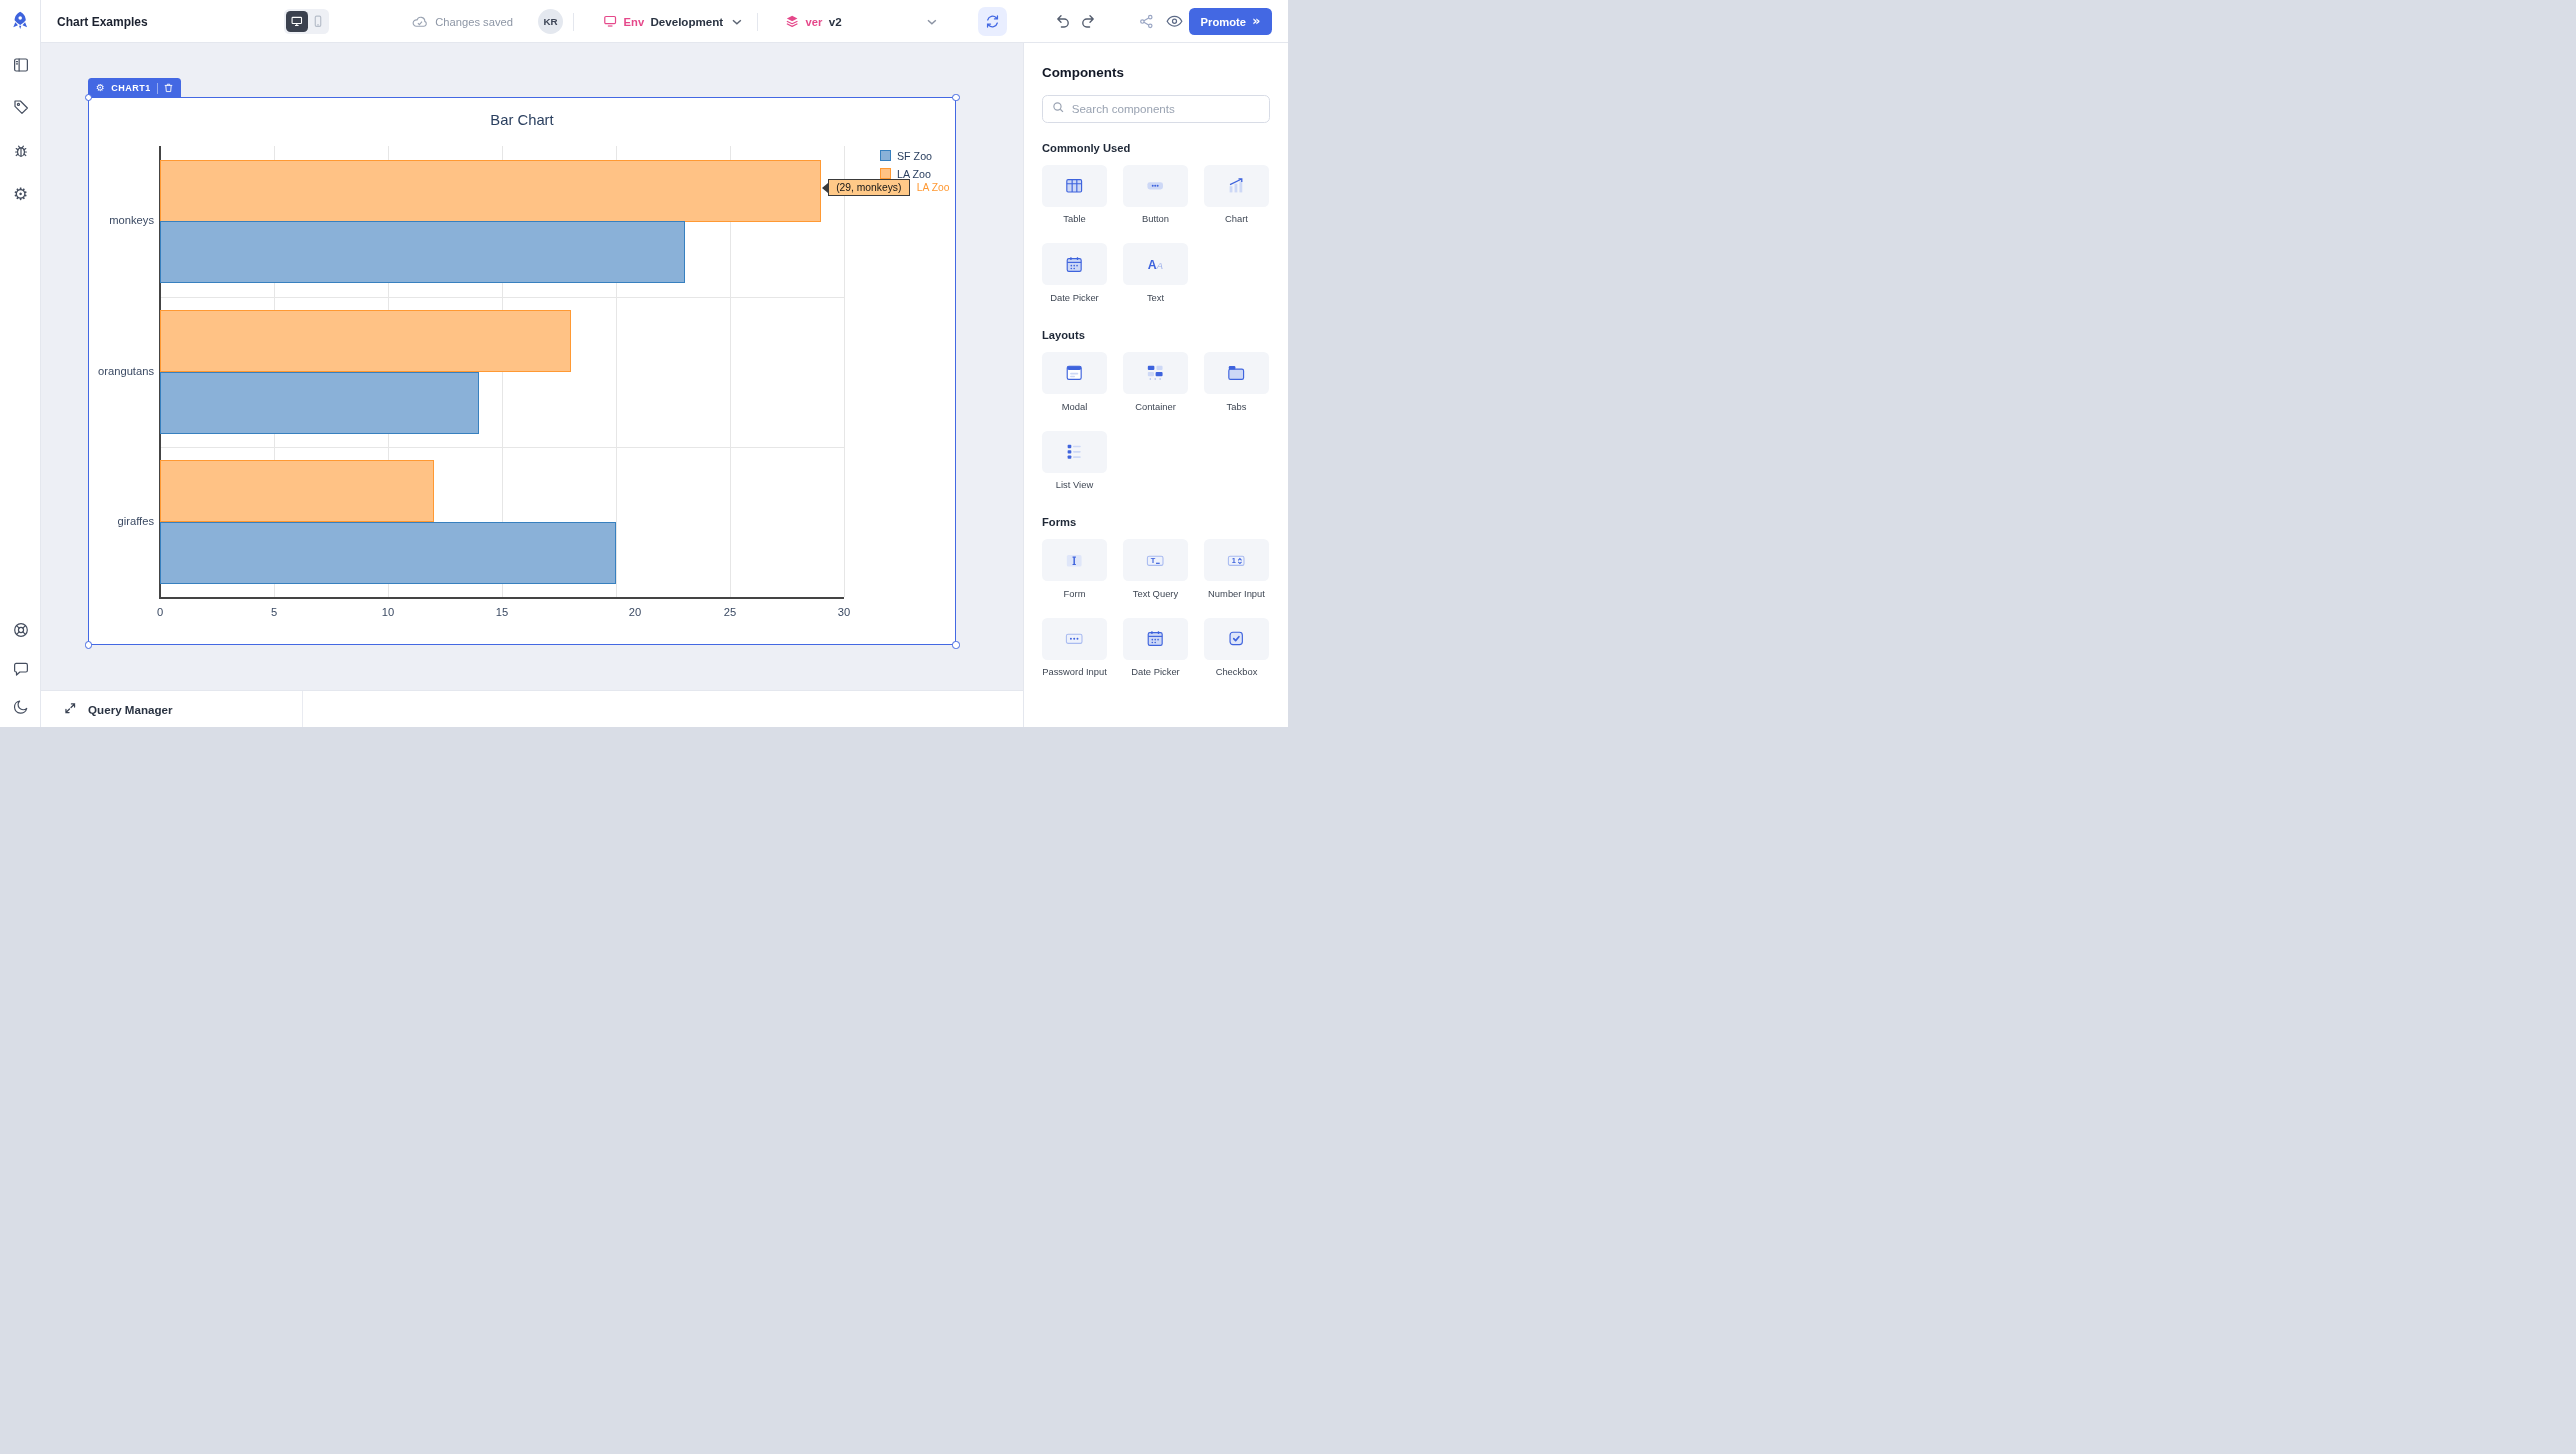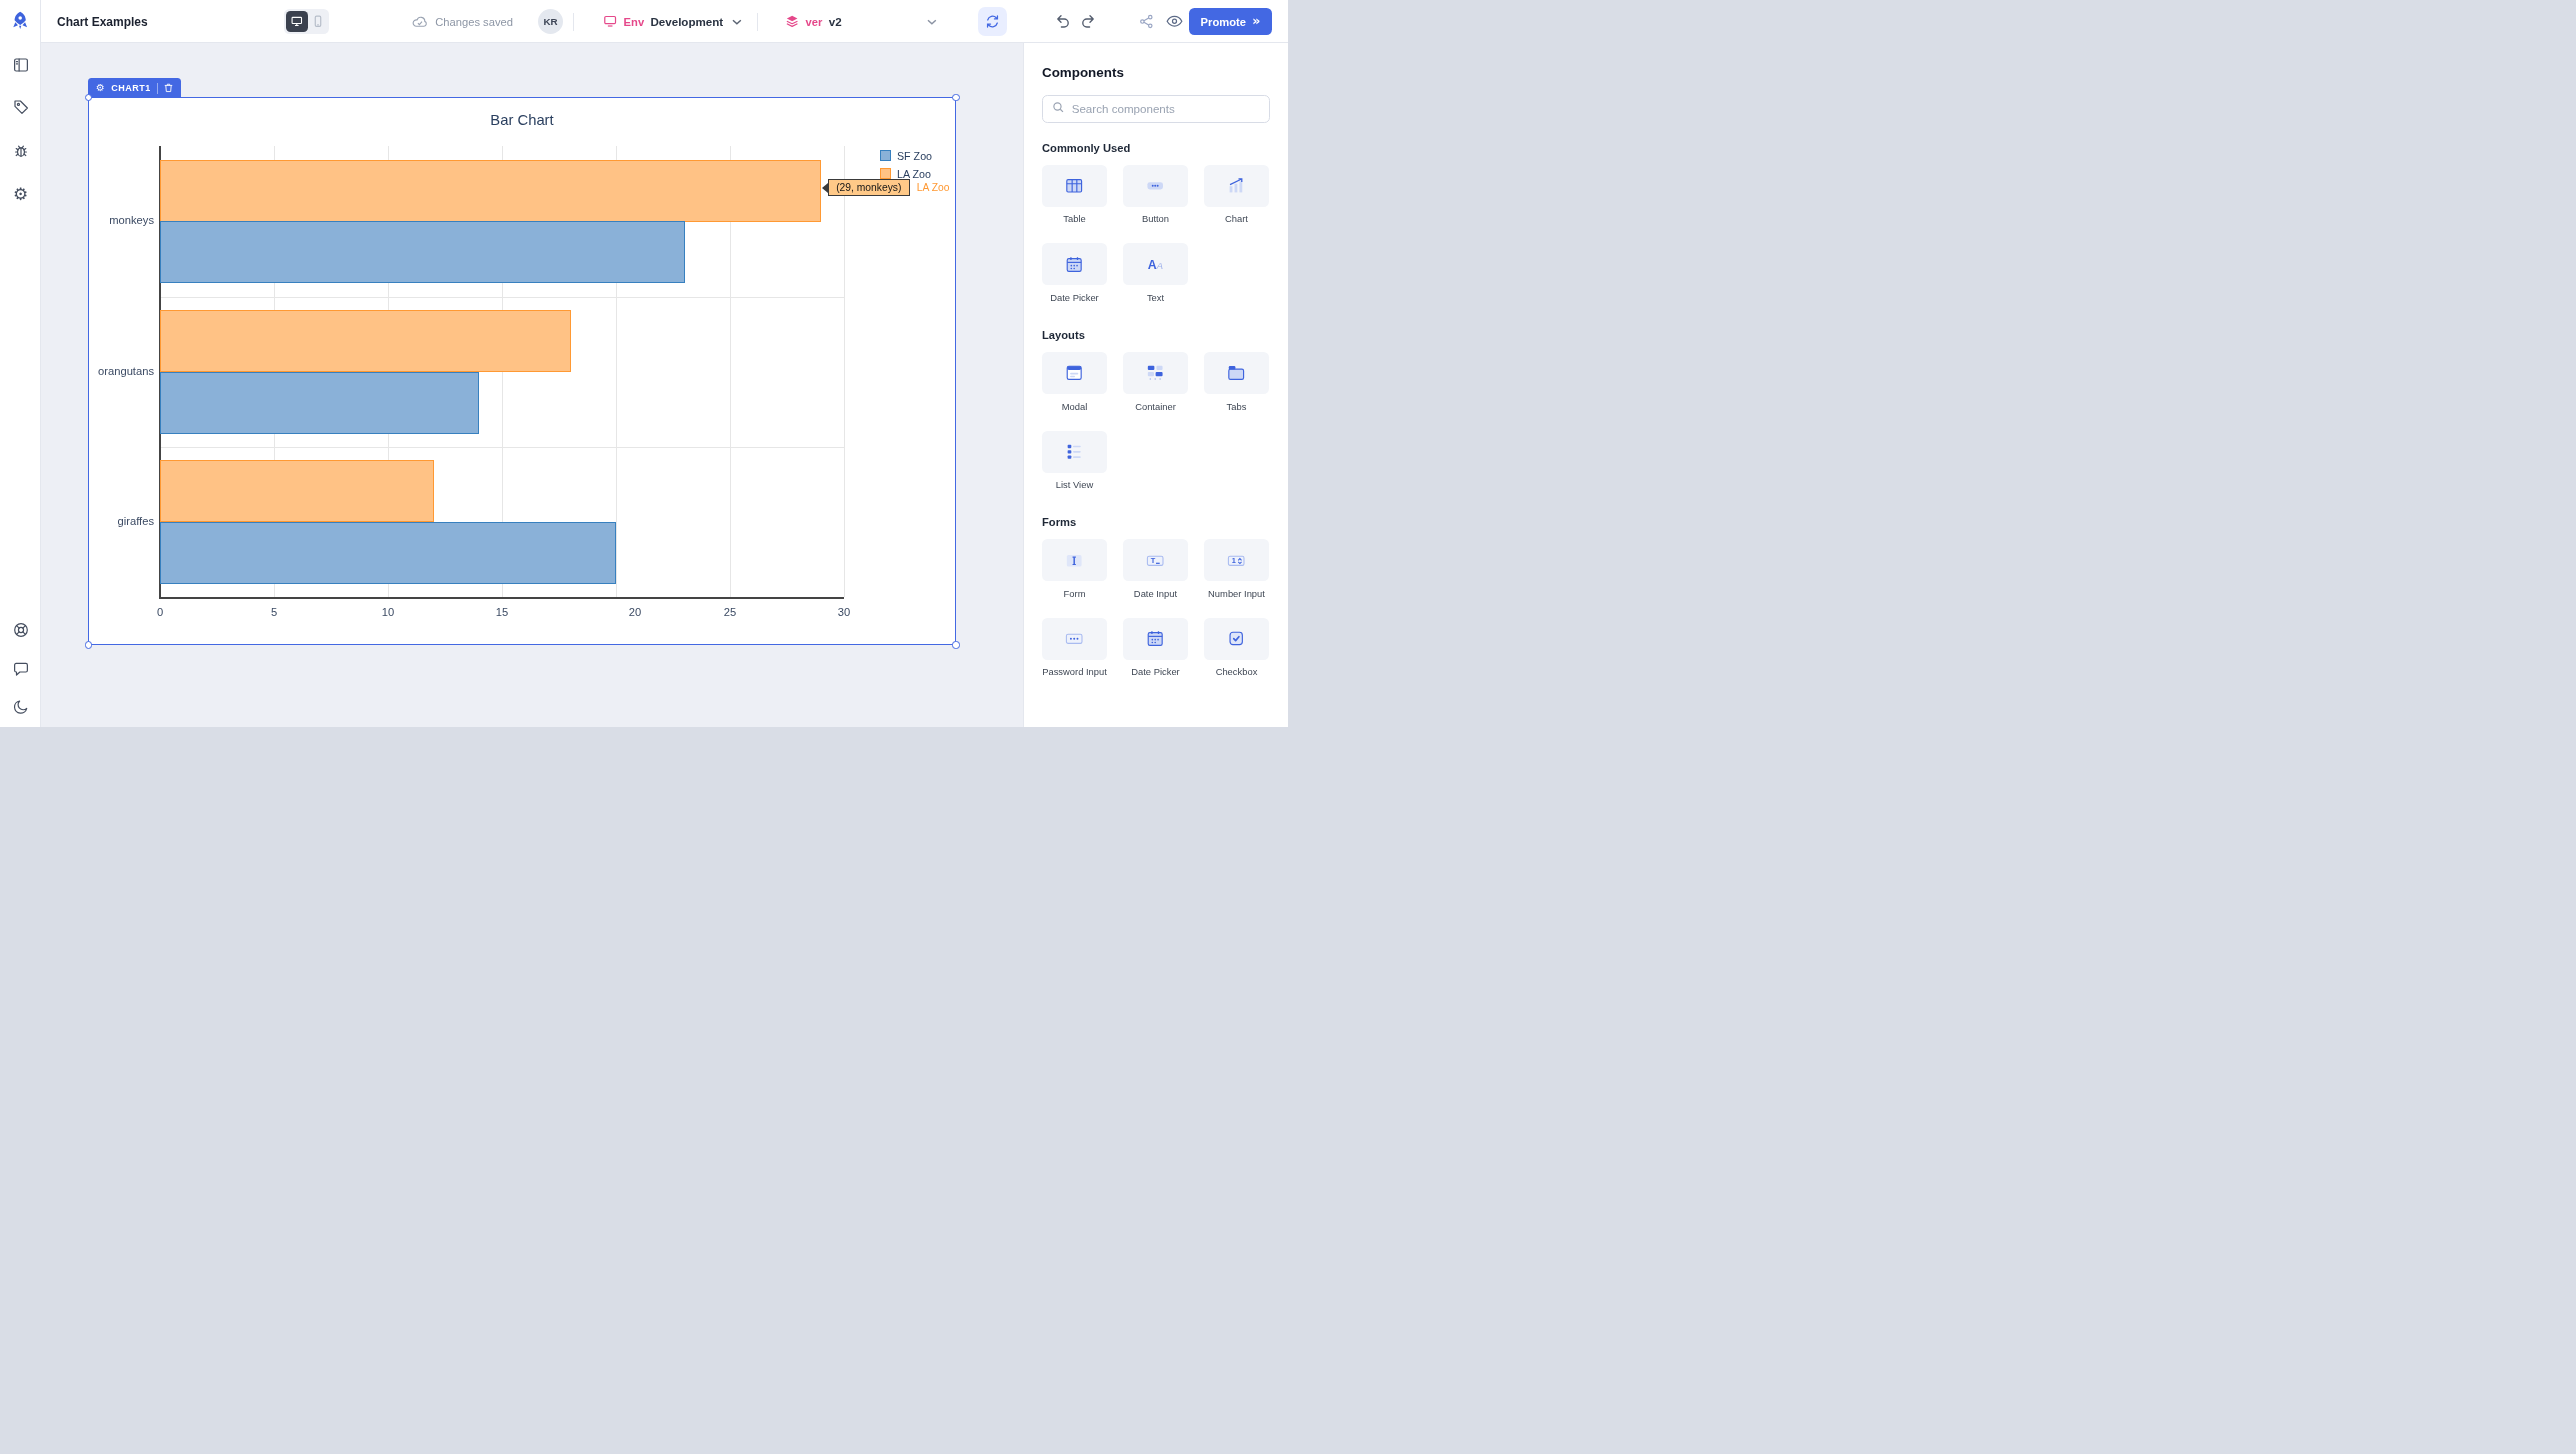--- a/index.html
+++ b/index.html
@@ -284,20 +284,29 @@
             <span class="legend-label">SF Zoo</span>
           </div>
           <div class="legend-row">
             <span class="legend-swatch" style="background: rgb(255, 194, 133); border: 0.9px solid rgb(255, 153, 51);"></span>
             <span class="legend-label">LA Zoo</span>
           </div>
         </div>
       </div>
   </main>
 
+  <div class="query-bar">
+    <span>
+      <svg viewBox="0 0 16 16" width="12.5" height="12.5" fill="none" stroke="#3b4354" stroke-width="1.6" stroke-linecap="round">
+          <path d="M9.5 2.5h4v4M13.5 2.5L9 7M6.5 13.5h-4v-4M2.5 13.5L7 9"></path>
+        </svg>
+    </span>
+    <span class="query-title">Query Manager</span>
+    <span class="query-div"></span>
+  </div>
 
   <aside class="comp-panel">
     <h2>Components</h2>
     <div class="search-box">
       <span>
         <svg viewBox="0 0 16 16" width="12.5" height="12.5" fill="none" stroke="#9aa3b2" stroke-width="1.5">
             <circle cx="7" cy="7" r="4.6"></circle>
             <path d="M10.6 10.6L14 14"></path>
           </svg>
       </span>
@@ -431,21 +440,21 @@
               <div class="comp-label">Form</div>
             </div>
             <div class="comp-item">
               <div class="comp-card">
                 <svg viewBox="0 0 24 24" width="22.4" height="19.7">
                   <rect x="2.5" y="6.5" width="19" height="11" rx="2" fill="#eef2fc" stroke="#a9bbf0" stroke-width="1.3"></rect>
                   <text x="6.5" y="15" font-size="9" font-weight="bold" fill="#3E63DD">T</text>
                   <path d="M13 15h4.5" stroke="#3E63DD" stroke-width="1.5"></path>
                 </svg>
               </div>
-              <div class="comp-label">Date Input</div>
+              <div class="comp-label">Text Query</div>
             </div>
             <div class="comp-item">
               <div class="comp-card">
                 <svg viewBox="0 0 24 24" width="22.4" height="19.7">
                   <rect x="2.5" y="6.5" width="19" height="11" rx="2" fill="#eef2fc" stroke="#a9bbf0" stroke-width="1.3"></rect>
                   <text x="6.5" y="15" font-size="9" font-weight="bold" fill="#3E63DD">1</text>
                   <path d="M14.5 11.3l2-2 2 2M14.5 13.3l2 2 2-2" stroke="#3E63DD" stroke-width="1.3" fill="none"></path>
                 </svg>
               </div>
               <div class="comp-label">Number Input</div>

